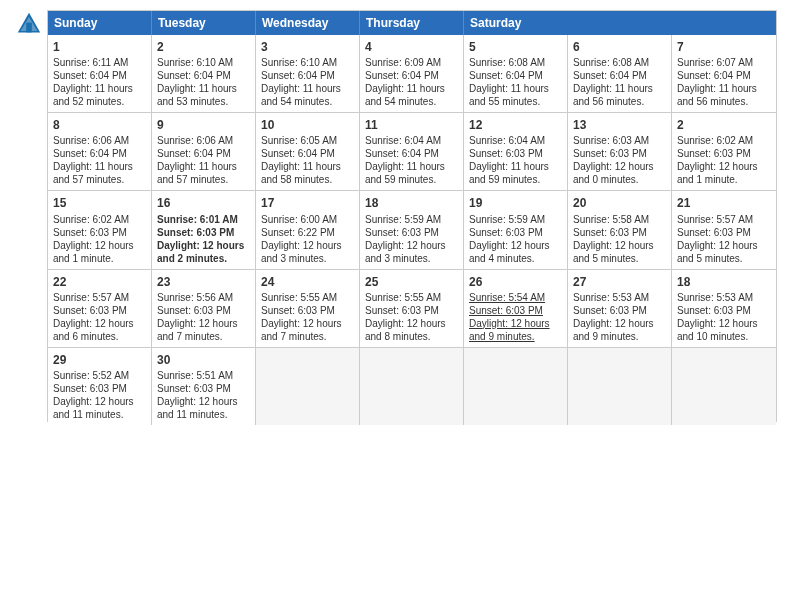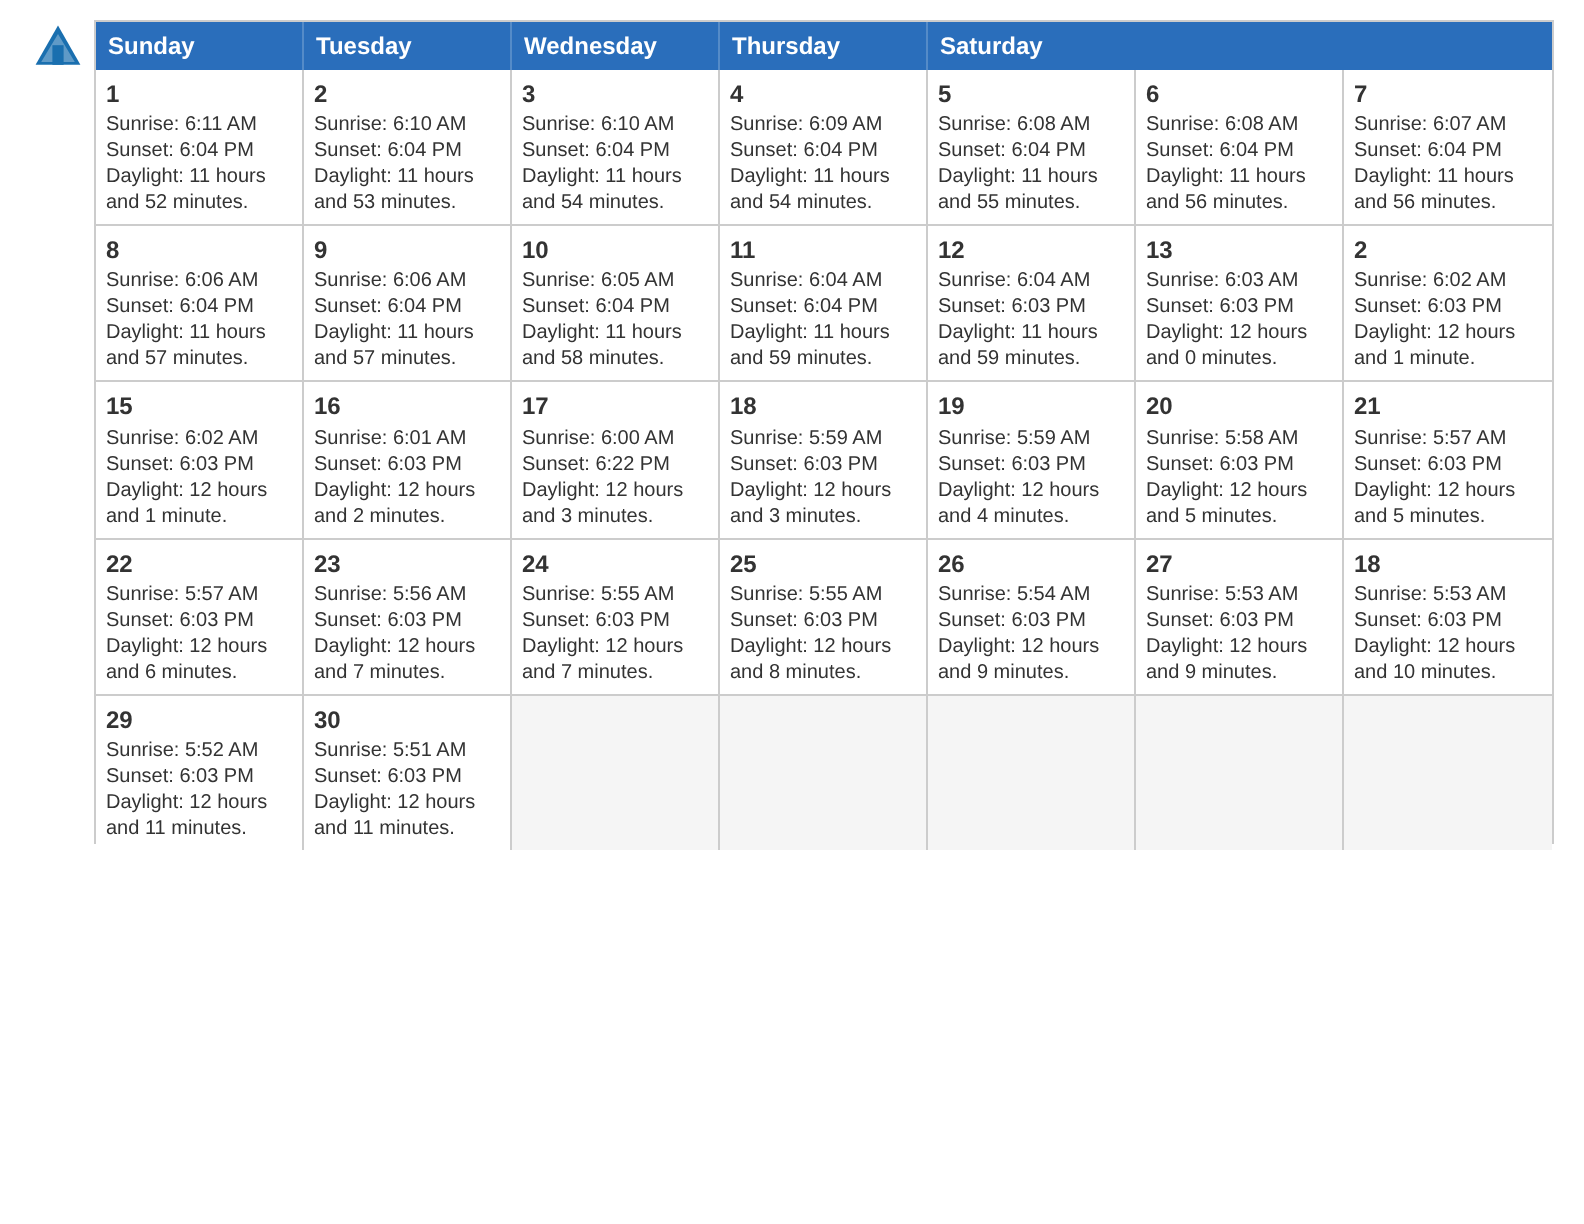--- a/index.html
+++ b/index.html
@@ -245,21 +245,21 @@
         <div class="cal-row">
           <div class="cal-cell">
             <span class="day-num">15</span>
             <div class="cell-text" style="white-space: pre-line;">Sunrise: 6:02 AM
 Sunset: 6:03 PM
 Daylight: 12 hours
 and 1 minute.</div>
           </div>
           <div class="cal-cell">
             <span class="day-num">16</span>
-            <div class="cell-text" style="white-space: pre-line;">Sunrise: 6:01 AM
+            <div class="cell-text" style="white-space: pre-line; font-weight: bold;">Sunrise: 6:01 AM
 Sunset: 6:03 PM
 Daylight: 12 hours
 and 2 minutes.</div>
           </div>
           <div class="cal-cell">
             <span class="day-num">17</span>
             <div class="cell-text" style="white-space: pre-line;">Sunrise: 6:00 AM
 Sunset: 6:22 PM
 Daylight: 12 hours
 and 3 minutes.</div>
@@ -317,21 +317,21 @@
           </div>
           <div class="cal-cell">
             <span class="day-num">25</span>
             <div class="cell-text" style="white-space: pre-line;">Sunrise: 5:55 AM
 Sunset: 6:03 PM
 Daylight: 12 hours
 and 8 minutes.</div>
           </div>
           <div class="cal-cell">
             <span class="day-num">26</span>
-            <div class="cell-text" style="white-space: pre-line;">Sunrise: 5:54 AM
+            <div class="cell-text" style="white-space: pre-line; text-decoration: underline;">Sunrise: 5:54 AM
 Sunset: 6:03 PM
 Daylight: 12 hours
 and 9 minutes.</div>
           </div>
           <div class="cal-cell">
             <span class="day-num">27</span>
             <div class="cell-text" style="white-space: pre-line;">Sunrise: 5:53 AM
 Sunset: 6:03 PM
 Daylight: 12 hours
 and 9 minutes.</div>

